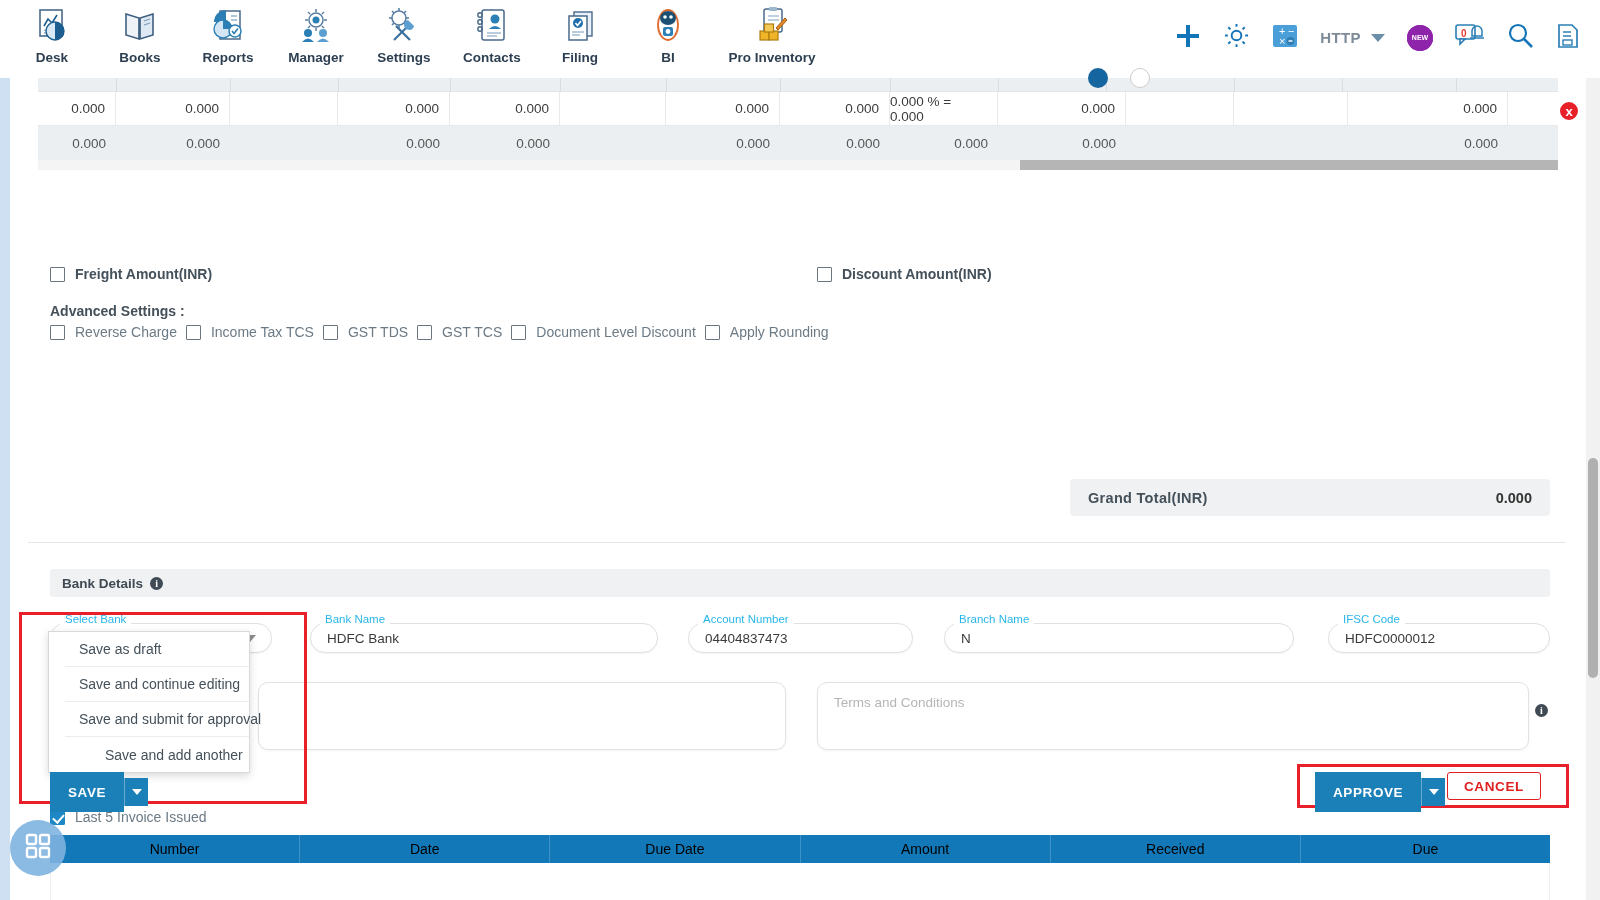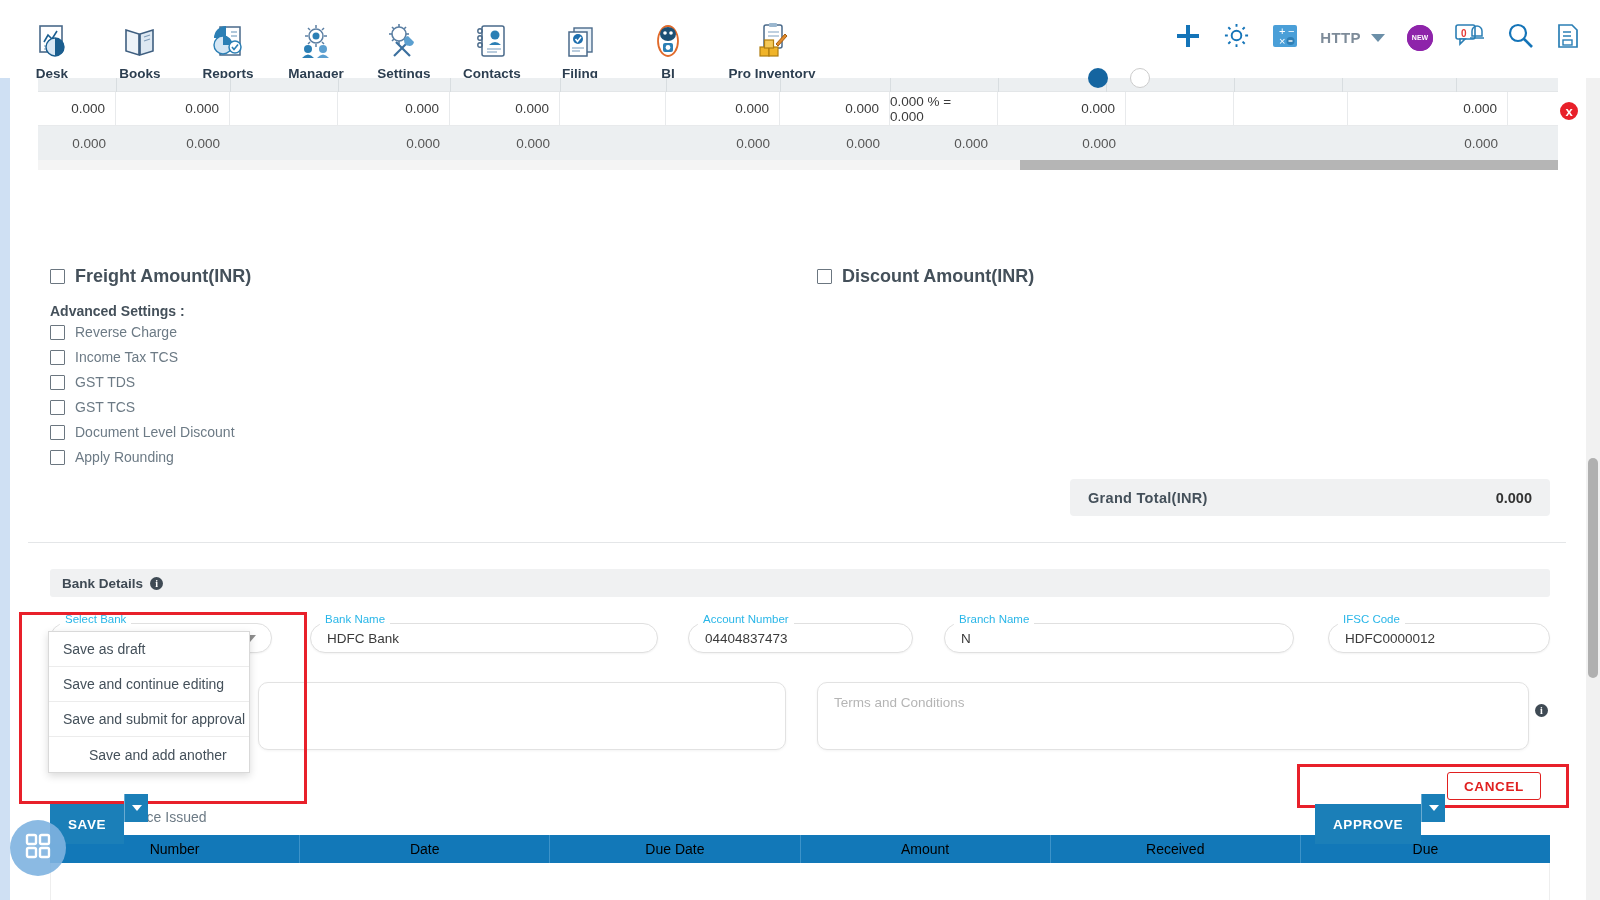--- a/index.html
+++ b/index.html
@@ -13,21 +13,21 @@
 
   
   .topnav {
     position: absolute; left: 0; top: 0; width: 1600px; height: 78px;
     background: #ffffff; display: flex; align-items: flex-start;
     border-bottom: 1px solid transparent;
   }
   .nav-items { display: flex; align-items: flex-start; margin-left: 8px; }
   .nav-item {
     width: 88px; display: flex; flex-direction: column; align-items: center;
-    padding-top: 20px; cursor: pointer;
+    padding-top: 4px; cursor: pointer;
   }
   .nav-item .ic { height: 44px; display:flex; align-items:center; justify-content:center; }
   .nav-item .lbl {
     font-size: 13.5px; font-weight: 700; color: #2c3e50; margin-top: 2px;
     white-space: nowrap;
   }
   .nav-item.wide { width: 120px; }
 
   .nav-right {
     position: absolute; right: 20px; top: 22px;
@@ -105,27 +105,27 @@
     width:15px; height:15px; border:1.6px solid #6b7680; background:#fff; flex:none;
     border-radius:1px;
   }
   .box.blue {
     background:#1e88c7; border-color:#1e88c7; position:relative;
   }
   .box.blue:after {
     content:""; position:absolute; left:4px; top:1px; width:5px; height:9px;
     border:solid #fff; border-width:0 2px 2px 0; transform:rotate(42deg);
   }
-  .lbl-bold { font-size:18px; font-weight:700; color:#44505a; }
+  .lbl-bold { font-size:14px; font-weight:700; color:#44505a; }
   .lbl-norm { font-size:14px; color:#6c7a85; }
 
   .freight { position:absolute; left:30px; top:188px; }
   .discount { position:absolute; left:797px; top:188px;justify-content:center; }
   .advtitle { position:absolute; left:30px; top:225px; font-size:14px; font-weight:700; color:#44505a; }
-  .advlist { position:absolute; left:30px; top:246px; display:flex; flex-direction:column; gap:9px; }
+  .advlist { position:absolute; left:30px; top:246px; display:flex; flex-direction:row; gap:9px; }
 
   
   .grand {
     position:absolute; left:1050px; top:401px; width:480px; height:37px;
     background:#f0f1f2; border-radius:4px; display:flex; align-items:center;
     justify-content:space-between; padding:0 18px;
   }
   .grand .g1 { font-size:14.5px; font-weight:700; color:#44505a; letter-spacing:.3px;}
   .grand .g2 { font-size:14.5px; font-weight:700; color:#333; }
 
@@ -170,30 +170,30 @@
   
   .dd {
     position:absolute; left:28px; top:553px; width:202px;
     background:#fff; border:1px solid #d9d9d9; box-shadow:0 3px 8px rgba(0,0,0,.15);
     z-index:20;
   }
   .dd-item {
     height:35px; display:flex; align-items:center; padding-left:14px;
     font-size:14px; color:#44505a; border-bottom:1px solid #ececec; cursor:pointer;
     white-space:nowrap;
+    margin-left:16px;
   }
   .dd-item:last-child { border-bottom:none;padding-left:40px; }
 
   
   .btn-grp { position:absolute; display:flex; align-items:center; z-index:21; }
   .btn-main {
     background:#1b7fb8; color:#fff; font-size:13.5px; font-weight:700; letter-spacing:.6px;
     border:none; height:40px; padding:0 18px; cursor:pointer;
     font-family:"Liberation Sans", sans-serif;
-    margin-top:32px;
   }
   .btn-caret {
     background:#1b7fb8; height:28px; width:24px; border-left:1px solid rgba(255,255,255,.35);
     display:flex; align-items:center; justify-content:center; cursor:pointer;
   }
   .btn-caret i { width:0;height:0;border-left:5px solid transparent;border-right:5px solid transparent;border-top:6px solid #fff; display:block;}
   .btn-cancel {
     background:#fff; color:#e02020; border:1.6px solid #e02020; border-radius:3px;
     height:28px; padding:0 16px; font-size:13.5px; font-weight:700; letter-spacing:.6px;
     cursor:pointer; font-family:"Liberation Sans", sans-serif;

